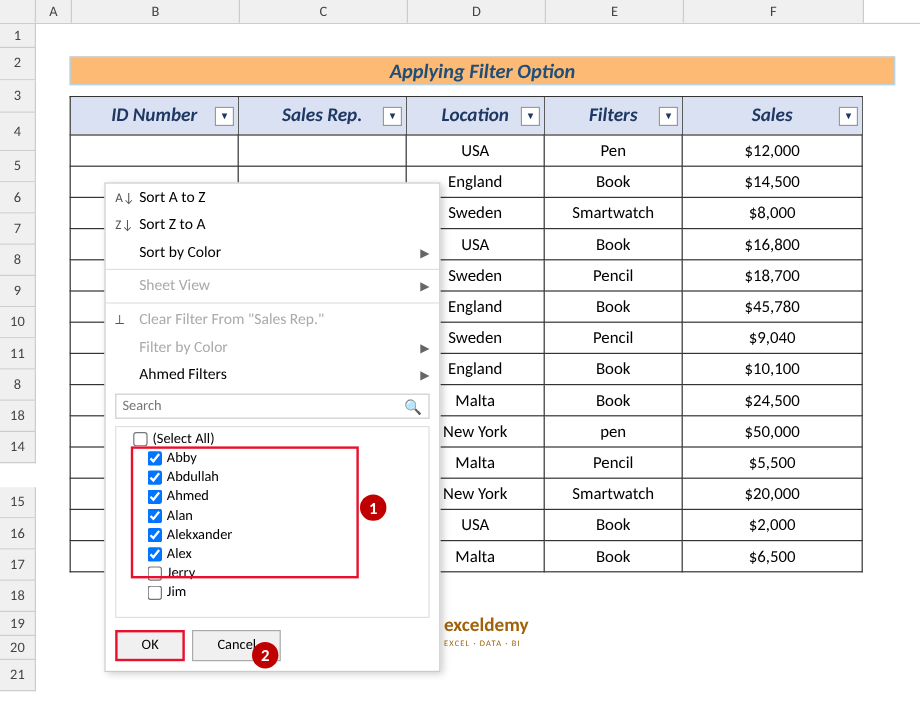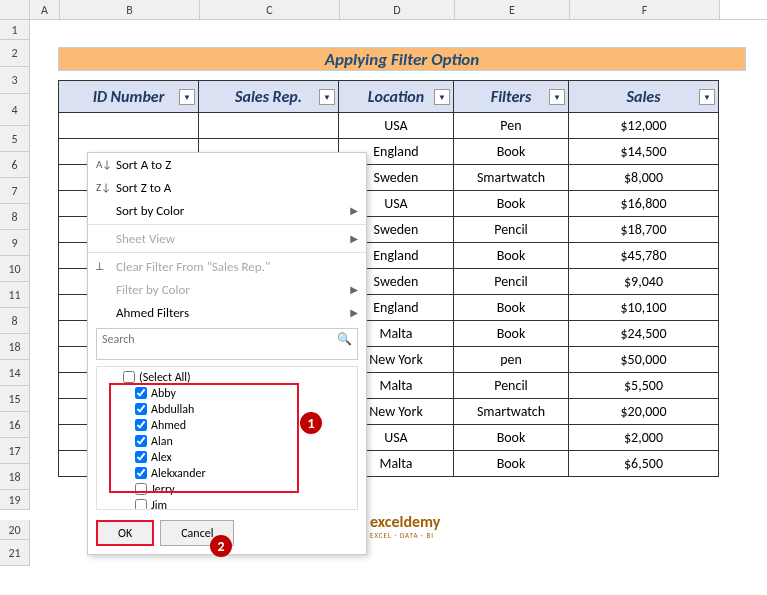--- a/index.html
+++ b/index.html
@@ -17,23 +17,23 @@
 .tbl th{background:#d9e1f2;border:1px solid #333;font-style:italic;font-weight:bold;font-size:16px;color:#1f3864;height:32px;position:relative;padding:0 6px}
 .tbl td{border:1px solid #333;text-align:center;height:26px;font-size:14px;background:#fff}
 .fbtn{position:absolute;right:3px;top:50%;transform:translateY(-50%);width:16px;height:16px;background:#fff;border:1px solid #999;display:flex;align-items:center;justify-content:center;font-size:8px;cursor:pointer}
 .dropdown{position:absolute;left:57px;top:132px;width:280px;background:#fff;border:1px solid #ccc;box-shadow:2px 2px 6px rgba(0,0,0,.2);z-index:10}
 .dd-item{display:flex;align-items:center;padding:4px 8px;font-size:13px;cursor:pointer}
 .dd-item.disabled{color:#aaa}
 .dd-icon{width:20px;font-size:11px;color:#555}
 .dd-sep{height:1px;background:#e0e0e0;margin:2px 0}
 .dd-arrow{margin-left:auto;color:#666;font-size:10px}
 .search-row{padding:4px 8px;position:relative}
-.search-row input{width:100%;padding:3px 20px 13px 5px;border:1px solid #ccc;font-size:12px}
+.search-row input{width:100%;padding:3px 20px 2px 5px;border:1px solid #ccc;font-size:12px}
 .search-row .mag{position:absolute;right:14px;top:8px;color:#888;font-size:12px}
-.checklist{height:144px;overflow-y:scroll;margin:2px 8px;border:1px solid #e0e0e0;padding:2px 20px;position:relative}
+.checklist{height:160px;overflow-y:scroll;margin:2px 8px;border:1px solid #e0e0e0;padding:2px 8px;position:relative}
 .chk-item{display:flex;align-items:center;padding:1px 0 1px 18px;font-size:12px}
 .chk-item input{margin-right:4px;width:12px;height:12px}
 .redbox{border:2px solid #e8112d;position:absolute;pointer-events:none}
 .btn-row{display:flex;justify-content:flex-start;gap:6px;padding:8px}
 .btn{padding:4px 20px;font-size:12px;background:#f0f0f0;border:1px solid #aaa;cursor:pointer}
 .callout{width:22px;height:22px;background:#c00000;border-radius:50%;color:#fff;font-weight:bold;display:flex;align-items:center;justify-content:center;font-size:14px;position:absolute;z-index:20}
 .wm{position:absolute;left:345px;top:512px;color:#a16207;font-size:13px;display:flex;align-items:center;gap:5px}
 .wm svg{width:20px;height:20px;fill:#b8c5d0}
 ::-webkit-scrollbar{width:14px}
 ::-webkit-scrollbar-track{background:#f0f0f0}
@@ -61,26 +61,26 @@
         <div class="rh" style="height: 26px;">5</div>
         <div class="rh" style="height: 26px;">6</div>
         <div class="rh" style="height: 26px;">7</div>
         <div class="rh" style="height: 26px;">8</div>
         <div class="rh" style="height: 26px;">9</div>
         <div class="rh" style="height: 26px; text-align: right;">10</div>
         <div class="rh" style="height: 26px;">11</div>
         <div class="rh" style="height: 26px;">8</div>
         <div class="rh" style="height: 26px;">18</div>
         <div class="rh" style="height: 26px;">14</div>
-        <div class="rh" style="height: 26px;">15</div>
+        <div class="rh" style="height: 26px; margin-top: 20px;">15</div>
         <div class="rh" style="height: 26px;">16</div>
         <div class="rh" style="height: 26px;">17</div>
         <div class="rh" style="height: 26px;">18</div>
         <div class="rh" style="height: 20px;">19</div>
-        <div class="rh" style="height: 20px; margin-top: 10px;">20</div>
+        <div class="rh" style="height: 20px;">20</div>
         <div class="rh" style="height: 26px;">21</div>
       </div>
     <div class="cells">
       <div class="title-row">Applying Filter Option</div>
       <table class="tbl">
         <tbody>
             <tr>
           <th style="width:140px"><span>ID Number</span><span class="fbtn">▼</span></th>
           <th style="width:140px"><span>Sales Rep.</span><span class="fbtn">▼</span></th>
           <th style="width:115px"><span>Location</span><span class="fbtn">▼</span></th>
@@ -246,25 +246,25 @@
               <div class="chk-item">
                 <input type="checkbox" checked="" style="">
                 <span>Ahmed</span>
               </div>
               <div class="chk-item">
                 <input type="checkbox" checked="" style="">
                 <span>Alan</span>
               </div>
               <div class="chk-item">
                 <input type="checkbox" checked="" style="">
+                <span>Alekxander</span>
+              </div>
+              <div class="chk-item">
+                <input type="checkbox" checked="" style="">
                 <span>Alex</span>
-              </div>
-              <div class="chk-item">
-                <input type="checkbox" checked="" style="">
-                <span>Alekxander</span>
               </div>
               <div class="chk-item">
                 <input type="checkbox" style="">
                 <span>Jerry</span>
               </div>
               <div class="chk-item">
                 <input type="checkbox" style="">
                 <span>Jim</span>
               </div>
             </div>

